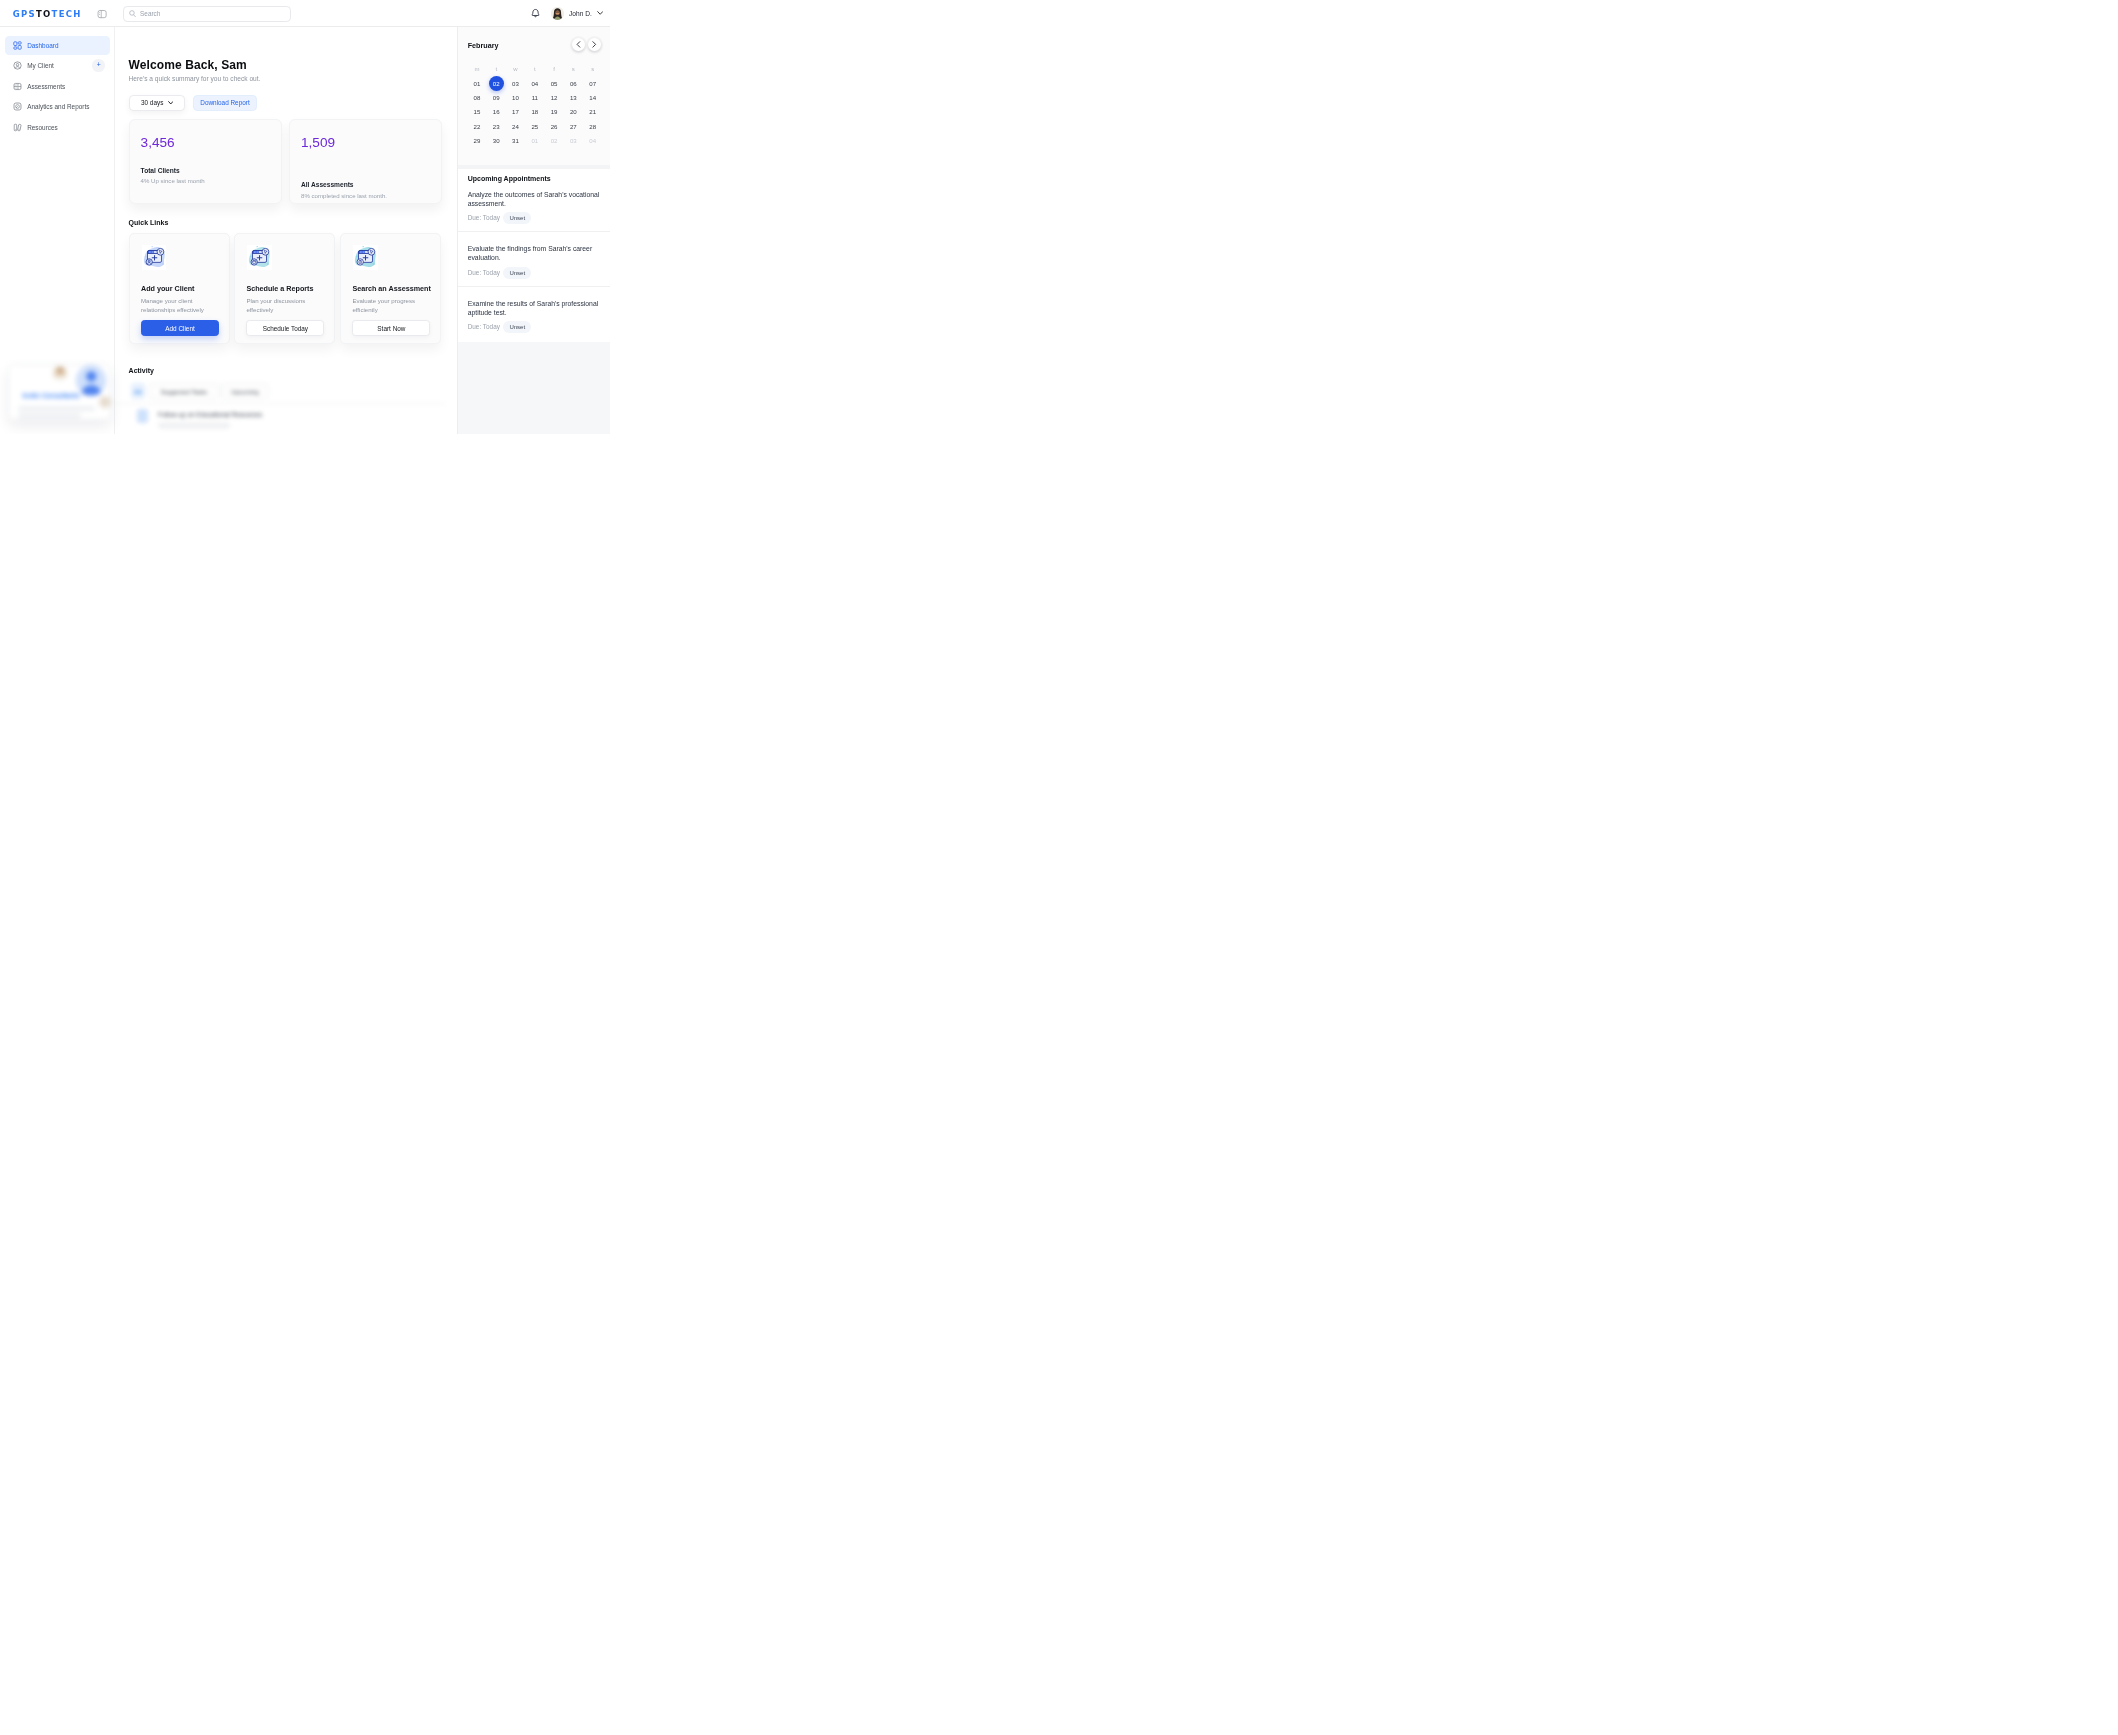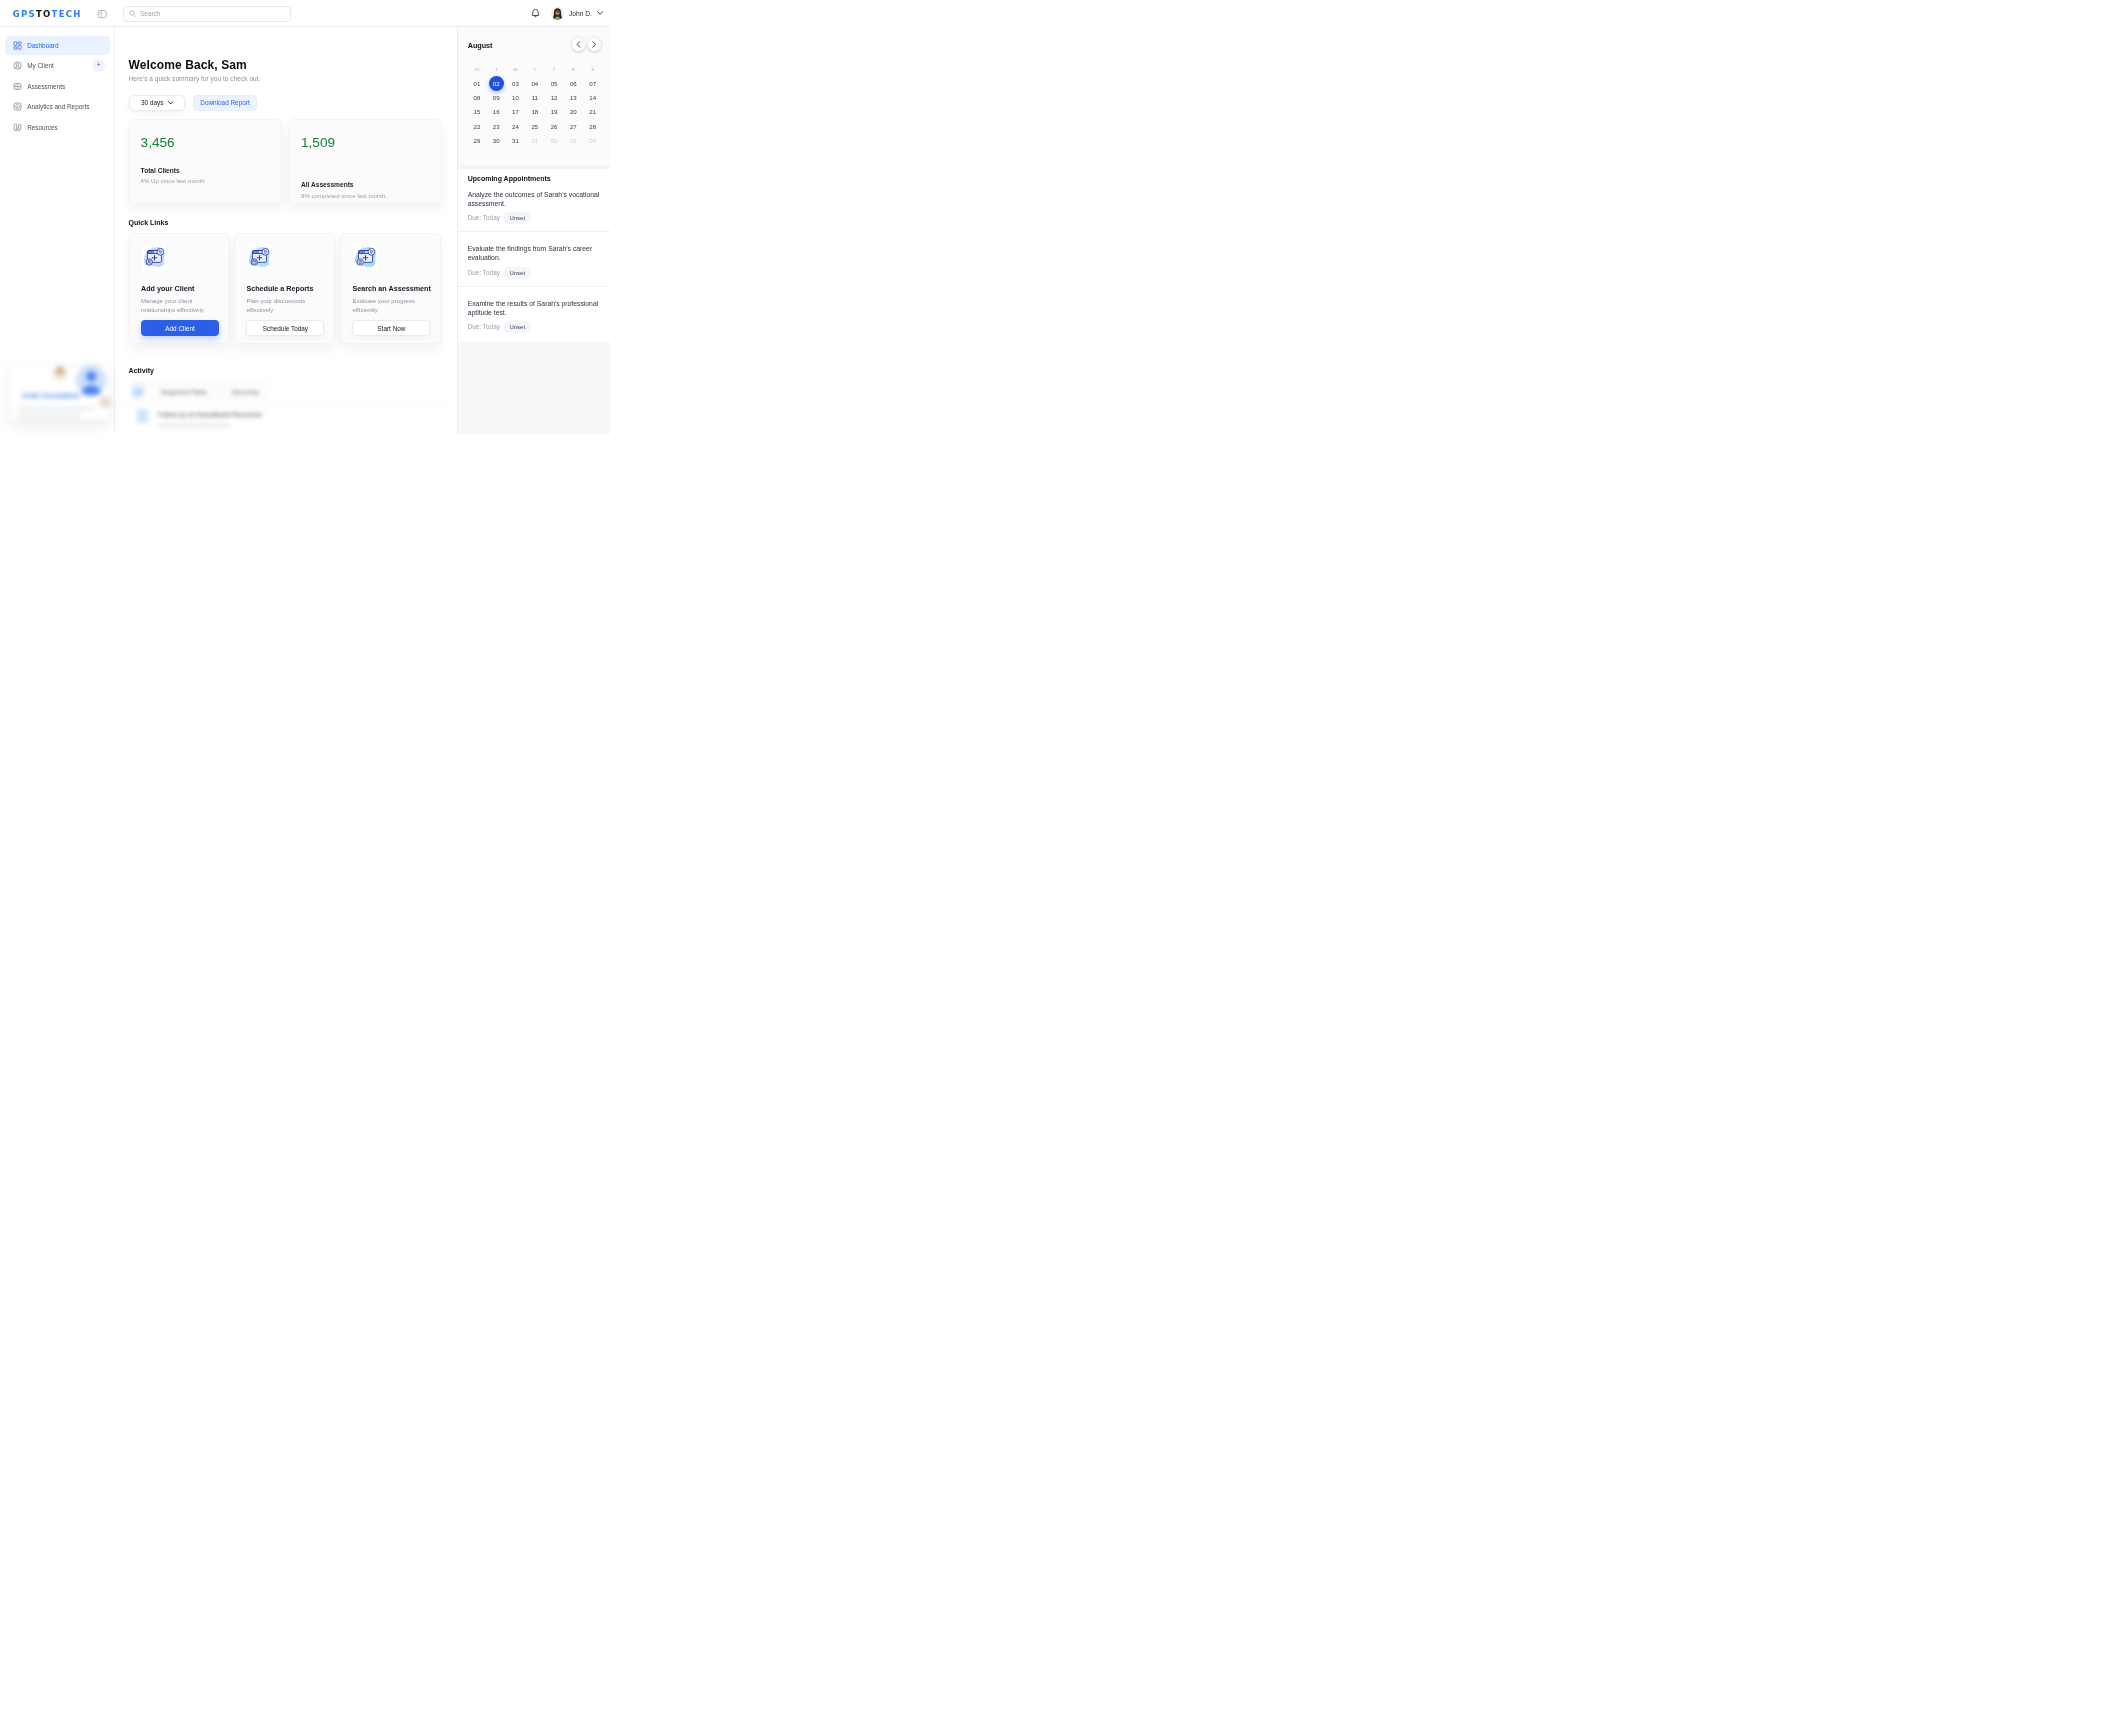--- a/index.html
+++ b/index.html
@@ -55,21 +55,21 @@
   .range-btn { position:absolute; left:14px; top:51px; width:56px; height:15.7px; background:#fff;
                border:0.4px solid #eaebee; border-radius:4.2px; box-shadow:0 2.5px 6px rgba(17,24,39,.05);
                display:flex; align-items:center; justify-content:center; gap:4.2px; font-size:6.4px; font-weight:500;
                color:#15181d; cursor:pointer; }
   .download-btn { position:absolute; left:78px; top:51px; width:64px; height:15.7px; background:#ecf3fe;
                   border:0.4px solid #e3eefd; border-radius:4.2px; color:#2563eb; font-size:6.4px; font-weight:500;
                   display:flex; align-items:center; justify-content:center; cursor:pointer; }
 
   .stat-card { position:absolute; top:75px; width:153px; height:85px; background:#fbfbfc;
                border:0.4px solid #f2f3f5; border-radius:6px; box-shadow:0 6px 12px rgba(17,24,39,.055); }
-  .stat-value { position:absolute; left:11px; top:15.3px; font-size:13.6px; font-weight:500; color:#15803d; }
+  .stat-value { position:absolute; left:11px; top:15.3px; font-size:13.6px; font-weight:500; color:#6d28d9; }
   .stat-label { position:absolute; left:11px; font-size:6.6px; font-weight:700; color:#1b2028; }
   .stat-note  { position:absolute; left:11px; font-size:6.1px; color:#9aa2ad; }
 
   .section-h { position:absolute; left:13.6px; font-size:7px; font-weight:700; color:#0e1116; }
 
   .ql-card { position:absolute; top:189px; width:101px; height:111px; background:#fbfbfc;
              border:0.4px solid #f2f3f5; border-radius:5.1px; box-shadow:0 6px 12px rgba(17,24,39,.05); }
   .ql-icon { position:absolute; left:12px; top:11px; width:24.6px; height:24.6px; background:#fff; }
   .ql-title { position:absolute; left:11.4px; top:50px; font-size:7.2px; font-weight:600; color:#14171c; }
   .ql-desc { position:absolute; left:11.4px; top:62px; width:80px; font-size:6.1px; line-height:1.5; color:#8d949e; }
@@ -364,21 +364,21 @@
     <div class="act-sep"></div>
     <div class="act-badge" style="top:30px; height:13.6px;"></div>
     <div class="act-title">Follow-up on Educational Resources</div>
     <div class="act-skel" style="left:43px; top:43px; width:72px; height:6.8px;"></div>
     <div class="act-badge" style="top:62px; height:11px; opacity:.45;"></div>
     <div class="act-skel" style="left:43px; top:64px; width:220px; height:6.8px; opacity:.6;"></div>
   </div>
 </div>
 
 <div class="rightpanel">
-  <div class="cal-title">August</div>
+  <div class="cal-title">February</div>
   <div class="cal-nav" style="left:114px;">
     <svg width="4.7" height="6.8" viewBox="0 0 11 16">
       <polyline points="9,1.5 2.5,8 9,14.5" fill="none" stroke="#20242b" stroke-width="2" stroke-linecap="round" stroke-linejoin="round"></polyline>
     </svg>
   </div>
   <div class="cal-nav" style="left:130px;">
     <svg width="4.7" height="6.8" viewBox="0 0 11 16">
       <polyline points="2,1.5 8.5,8 2,14.5" fill="none" stroke="#20242b" stroke-width="2" stroke-linecap="round" stroke-linejoin="round"></polyline>
     </svg>
   </div>

